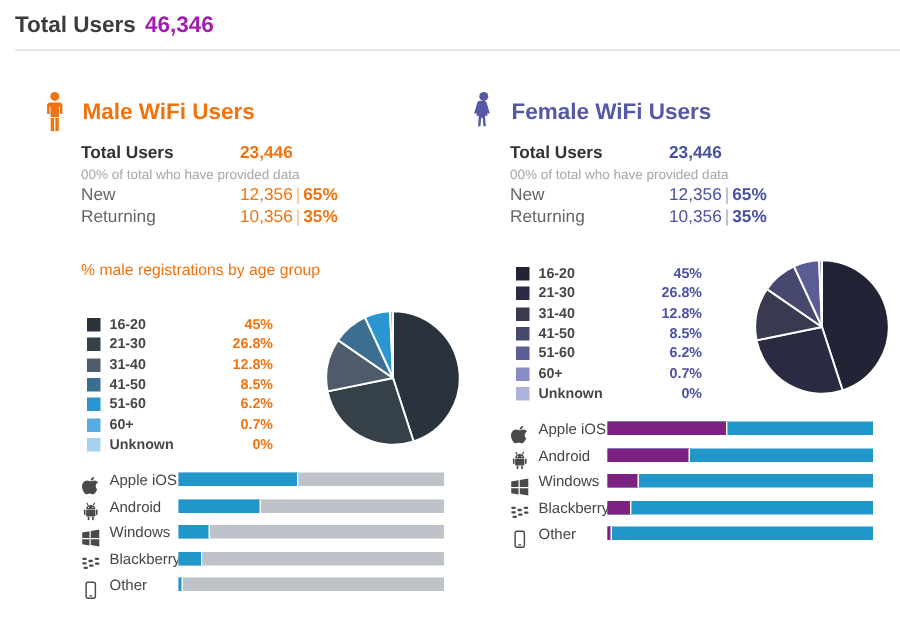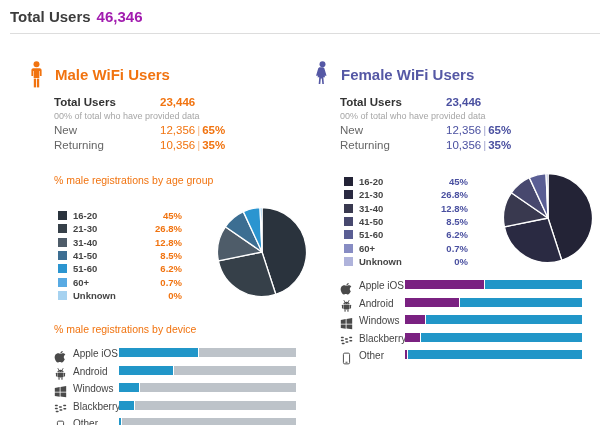--- a/index.html
+++ b/index.html
@@ -135,21 +135,20 @@
       <div class="pie-wrap"><svg width="92" height="92" viewBox="0 0 92 92">
             <path d="M46,46 L46.00,1.50 A44.5,44.5 0 0 1 59.75,88.32 Z" fill="#2A333D" stroke="#fff" stroke-width="1.3" stroke-linejoin="round"></path>
             <path d="M46,46 L59.75,88.32 A44.5,44.5 0 0 1 2.40,54.89 Z" fill="#364049" stroke="#fff" stroke-width="1.3" stroke-linejoin="round"></path>
             <path d="M46,46 L2.40,54.89 A44.5,44.5 0 0 1 9.35,20.76 Z" fill="#4E5C69" stroke="#fff" stroke-width="1.3" stroke-linejoin="round"></path>
             <path d="M46,46 L9.35,20.76 A44.5,44.5 0 0 1 27.31,5.62 Z" fill="#3C6E92" stroke="#fff" stroke-width="1.3" stroke-linejoin="round"></path>
             <path d="M46,46 L27.31,5.62 A44.5,44.5 0 0 1 44.04,1.54 Z" fill="#2B95D0" stroke="#fff" stroke-width="1.3" stroke-linejoin="round"></path>
             <path d="M46,46 L44.04,1.54 A44.5,44.5 0 0 1 46.00,1.50 Z" fill="#58AAE3" stroke="#fff" stroke-width="1.3" stroke-linejoin="round"></path>
           </svg></div>
     </div>
 
-    <div class="chart-title">% male registrations by device</div>
     <div class="device-rows">
         <div class="bar-row">
           <span class="dev-icon">
             <svg viewBox="0 0 16 16" fill="currentColor">
               <path d="M10.9 1c.1.8-.3 1.6-.8 2.2-.5.6-1.4 1.1-2.2 1-.1-.8.3-1.6.8-2.1C9.2 1.5 10.1 1 10.9 1zM13.6 11.7c-.4.9-.6 1.3-1.1 2.1-.7 1-1.6 2.2-2.7 2.2-1 0-1.3-.7-2.7-.7-1.4 0-1.7.7-2.7.7-1.1 0-2-1.2-2.6-2.2C.1 11 0 7.7 1.4 6c1-1.2 2.4-1.9 3.6-1.9 1.3 0 2.1.7 3.1.7 1 0 1.7-.7 3.1-.7 1.1 0 2.3.6 3.1 1.6-2.7 1.5-2.3 5.3-.7 6z" transform="scale(.95) translate(.4 .2)"></path>
             </svg>
           </span>
           <span class="dev-label">Apple iOS</span>
           <div class="bar-track" style="background: rgb(189, 195, 201);">
             <div class="bar-fill" style="width: 45%; background: rgb(33, 150, 200);"></div>

